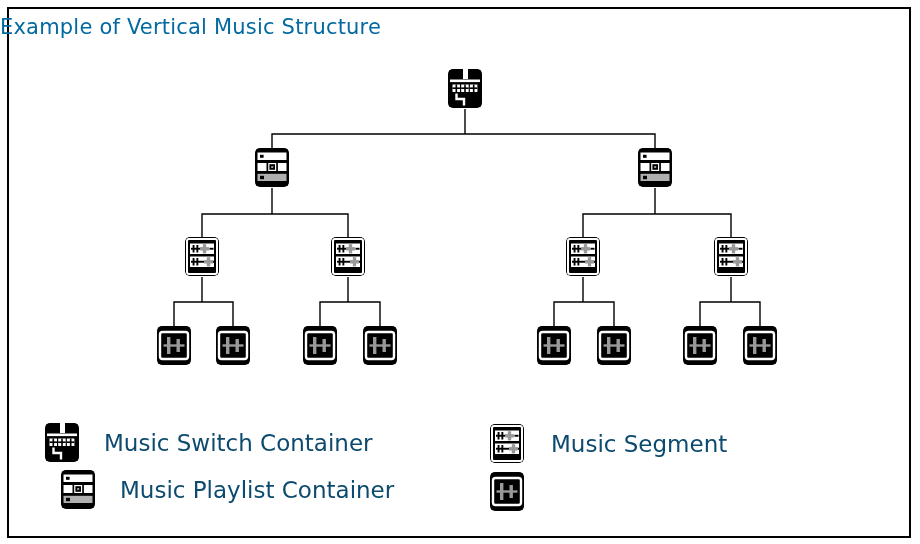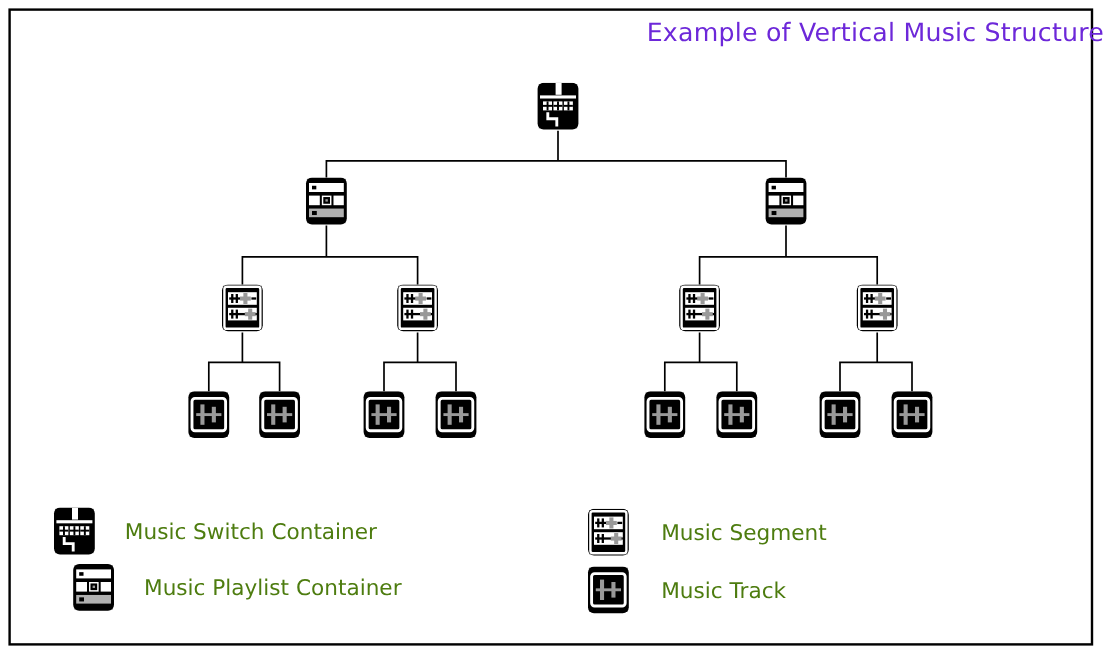--- a/index.html
+++ b/index.html
@@ -13,23 +13,23 @@
   .frame {
     position: absolute;
     left: 7px; top: 7px;
     width: 904px; height: 531px;
     border: 2px solid #000;
     box-sizing: border-box;
   }
   .title {
     position: absolute;
     left: 0; top: 15px; width: 920px;
-    text-align: right;
+    text-align: left;
     font-size: 21px;
-    color: #6d28d9;
+    color: #0369a1;
     letter-spacing: 0.2px;
   }
   .connectors {
     position: absolute;
     left: 0; top: 0;
     width: 920px; height: 544px;
     z-index: 1;
   }
   .node {
     position: absolute;
@@ -37,22 +37,22 @@
     z-index: 2;
   }
   .node svg, .legend-item svg { display: block; }
   .legend-item {
     position: absolute;
     display: flex;
     align-items: center;
     z-index: 2;
   }
   .legend-item .lbl {
-    font-size: 18px;
-    color: #4d7c0f;
+    font-size: 23px;
+    color: #0c4a6e;
     white-space: nowrap;
   }
   .gap24 .lbl { margin-left: 24px; }
   .gap27 .lbl { margin-left: 26px; }
   .defs-holder { position: absolute; width: 0; height: 0; overflow: hidden; }
 </style>
 </head>
 <body>
 
 <div class="defs-holder">
@@ -241,14 +241,13 @@
 <div class="legend-item gap27" style="left:489px; top:424px;">
   <svg viewBox="0 0 36 40" width="36" height="40">
       <use href="#sym-segment"></use>
     </svg>
   <span class="lbl">Music Segment</span>
 </div>
 <div class="legend-item gap27" style="left:489px; top:472px;">
   <svg viewBox="0 0 36 40" width="36" height="40">
       <use href="#sym-track"></use>
     </svg>
-  <span class="lbl">Music Track</span>
 </div>
 
 </body></html>

